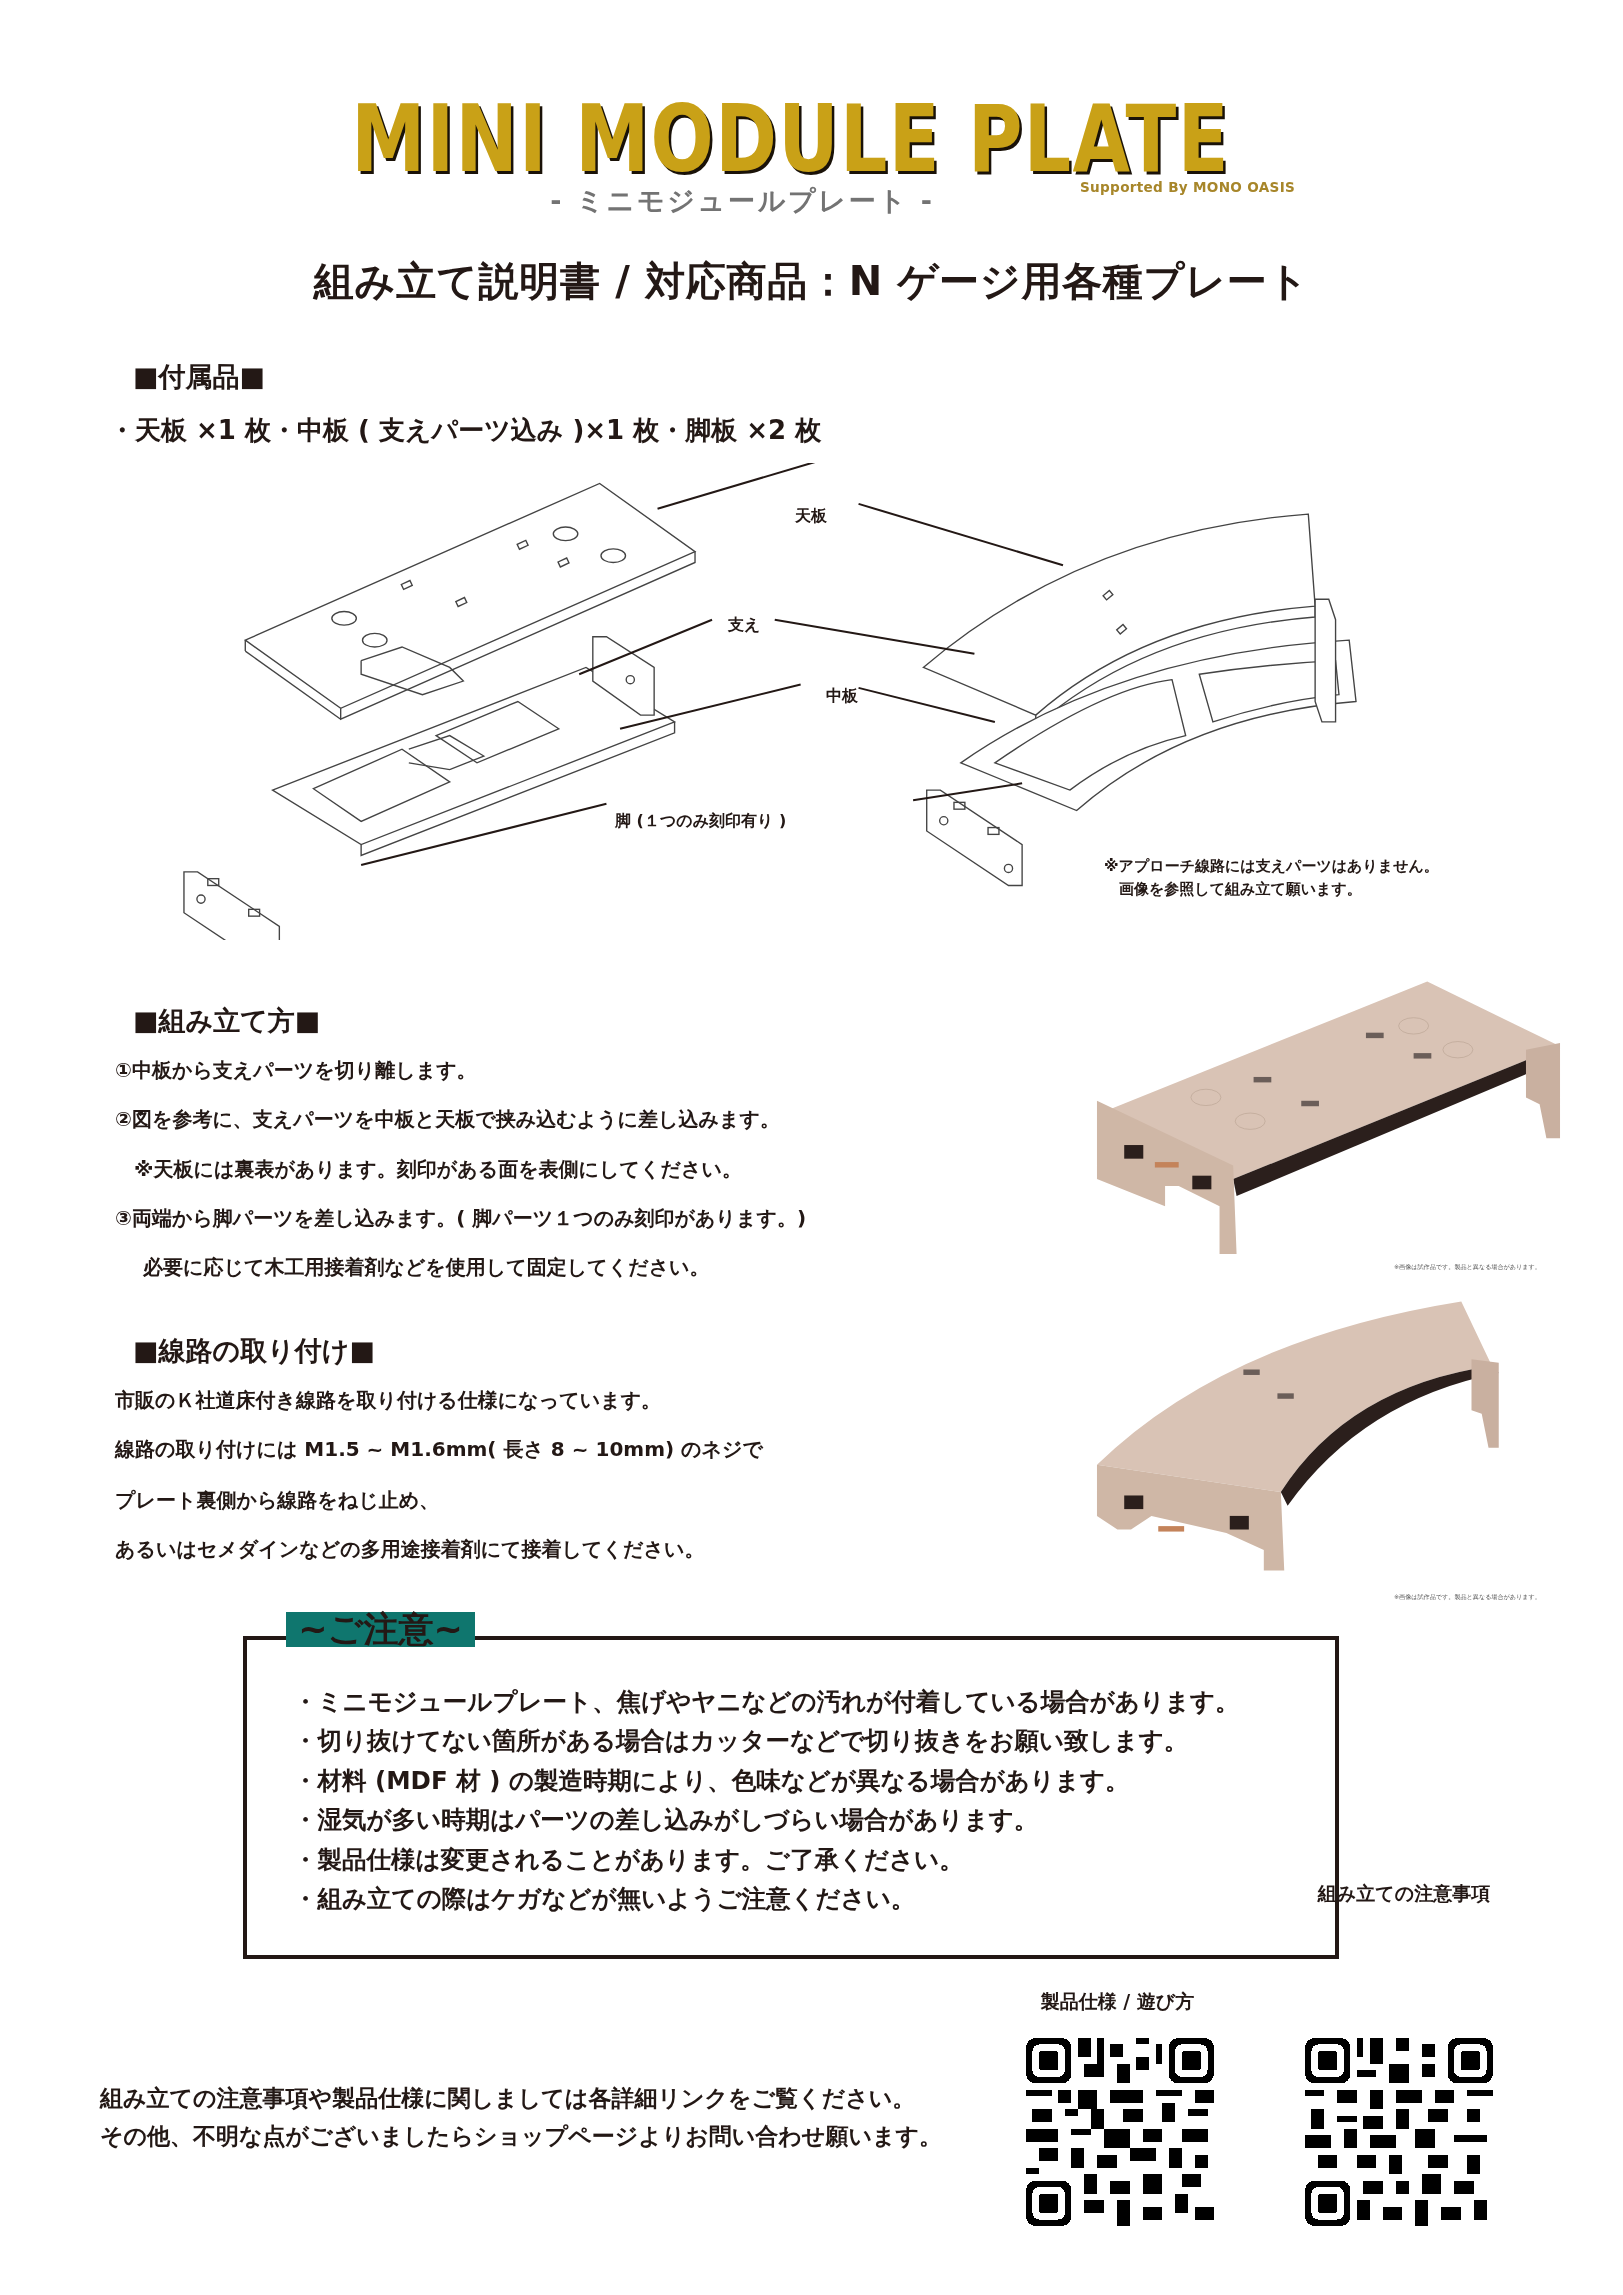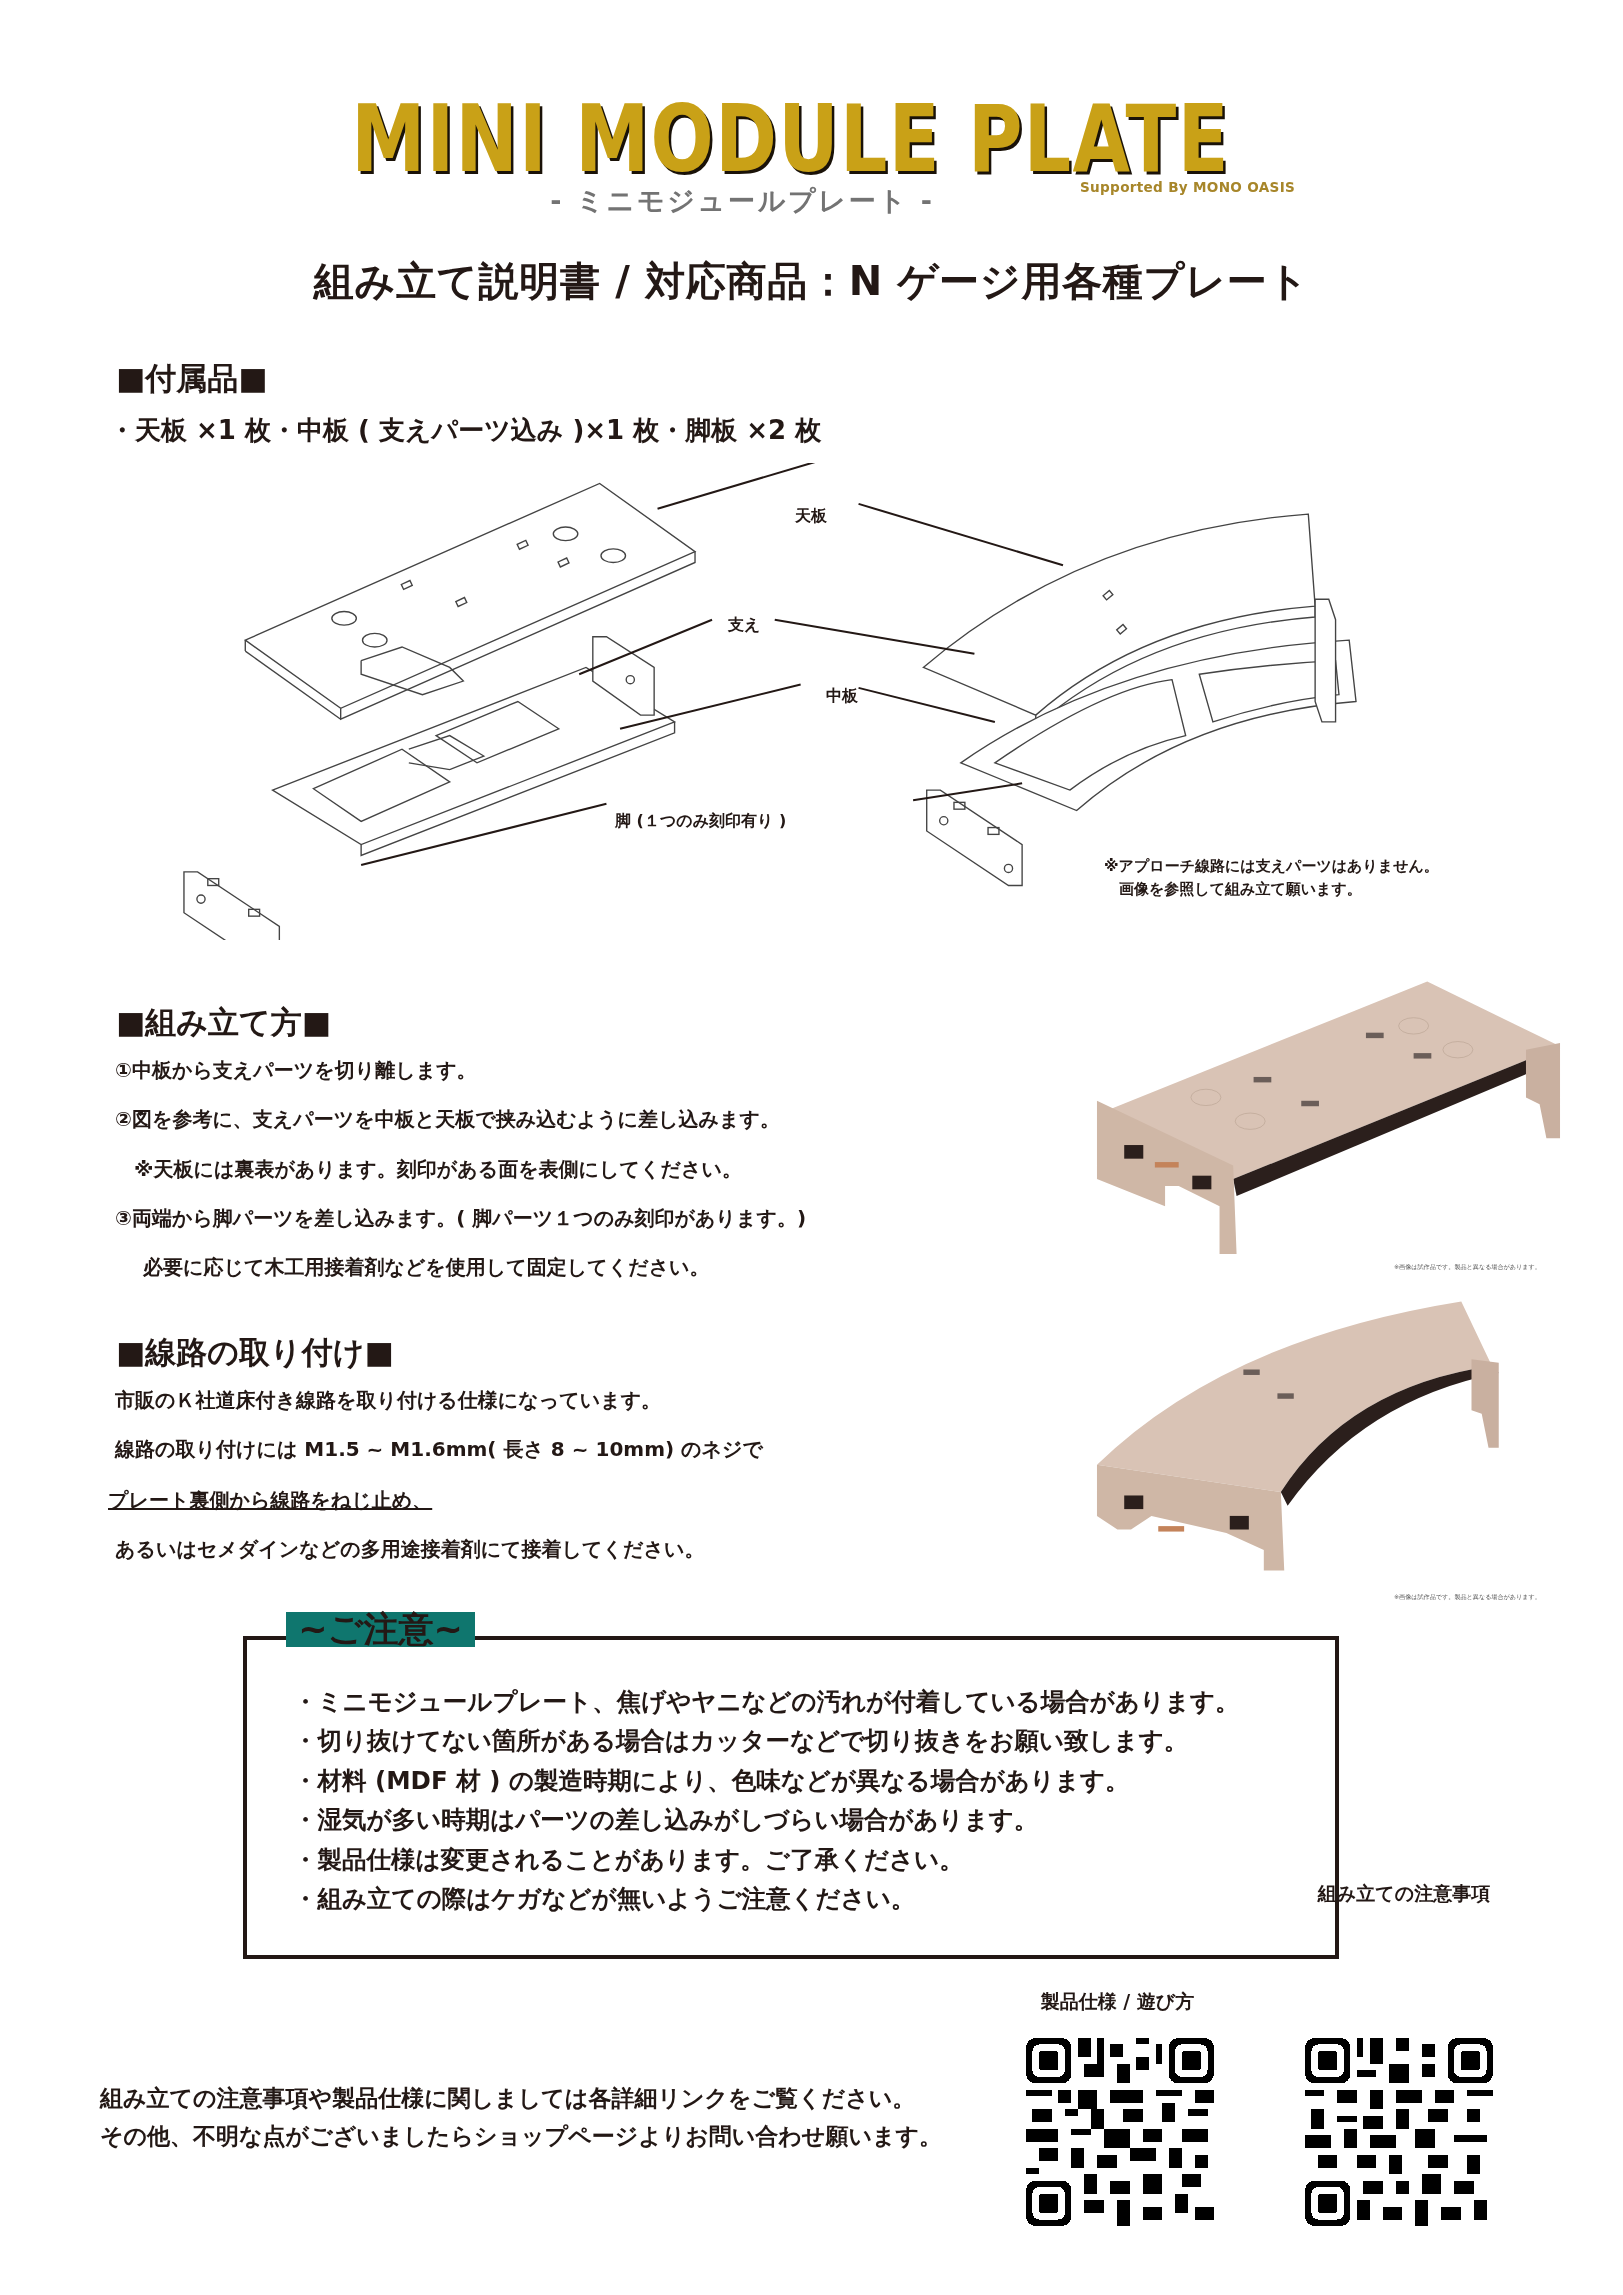--- a/index.html
+++ b/index.html
@@ -13,21 +13,21 @@
            letter-spacing:1.4px; color:#C9A117; line-height:1;
            transform:scaleX(0.93) scaleY(1.15); transform-origin:center top;
            text-shadow:2.7px 2.7px 0 #1a1208; }
   .subtitle-jp { left:463px; top:183px; width:559px; text-align:center; font-size:27px;
                  font-weight:bold; color:#737373; letter-spacing:2.7px; }
   .supported { left:1080px; top:179px; font-size:13.6px; font-weight:bold; color:#A7862A; letter-spacing:0.3px; }
   .doc-title { left:102px; top:254px; width:1419px; text-align:center; font-size:40px;
                font-weight:bold; letter-spacing:0.7px; }
 
   
-  .heading { font-size:31px; font-weight:bold; line-height:1; }
+  .heading { font-size:27px; font-weight:bold; line-height:1;margin-left:17px; }
   .body-line { font-size:20px; font-weight:bold; line-height:1; white-space:nowrap; }
 
   
   .diagram { left:177px; top:463px; width:1295px; height:477px; }
   .diag-label { font-size:16px; font-weight:bold; white-space:nowrap; line-height:1; }
   .note-small { font-size:15px; font-weight:bold; line-height:1.55; white-space:nowrap; }
 
   
   .photo { position:absolute; }
   .caption-tiny { font-size:6.1px; color:#555; white-space:nowrap; }
@@ -160,21 +160,21 @@
     <rect x="50" y="260" width="28" height="20" fill="#2b1f1c"></rect>
     <rect x="150" y="305" width="28" height="20" fill="#2b1f1c"></rect>
     <rect x="95" y="285" width="35" height="8" fill="#c4835a"></rect>
   </svg>
 </div>
 <div class="abs caption-tiny" style="left:1394px; top:1263px;">※画像は試作品です。製品と異なる場合があります。</div>
 
 <div class="abs heading" style="left:116px; top:1337px;">■線路の取り付け■</div>
 <div class="abs body-line" style="left:115px; top:1390px;">市販のＫ社道床付き線路を取り付ける仕様になっています。</div>
 <div class="abs body-line" style="left:115px; top:1439px;">線路の取り付けには M1.5 ~ M1.6mm( 長さ 8 ~ 10mm) のネジで</div>
-<div class="abs body-line" style="left:108px; top:1490px;text-decoration:underline;">プレート裏側から線路をねじ止め、</div>
+<div class="abs body-line" style="left:115px; top:1490px;">プレート裏側から線路をねじ止め、</div>
 <div class="abs body-line" style="left:115px; top:1539px;">あるいはセメダインなどの多用途接着剤にて接着してください。</div>
 
 <div class="photo" style="left:1090px; top:1298px; width:477px; height:286px;">
   <svg width="477" height="286" viewBox="0 0 700 420">
     <path d="M10,245 Q200,60 545,5 L590,100 Q380,130 280,285 Z" fill="#d9c3b5"></path>
     <path d="M280,285 Q380,130 590,100 L600,110 Q400,150 290,305 Z" fill="#2b1f1c"></path>
     <polygon points="10,245 280,285 285,400 255,400 255,370 200,345 90,320 60,340 40,340 10,320" fill="#cfb7a6"></polygon>
     <polygon points="560,90 600,95 600,220 585,220 575,170 560,165" fill="#c9b0a0"></polygon>
     <rect x="225" y="105" width="24" height="8" fill="#6b5e59"></rect>
     <rect x="275" y="140" width="24" height="8" fill="#6b5e59"></rect>

